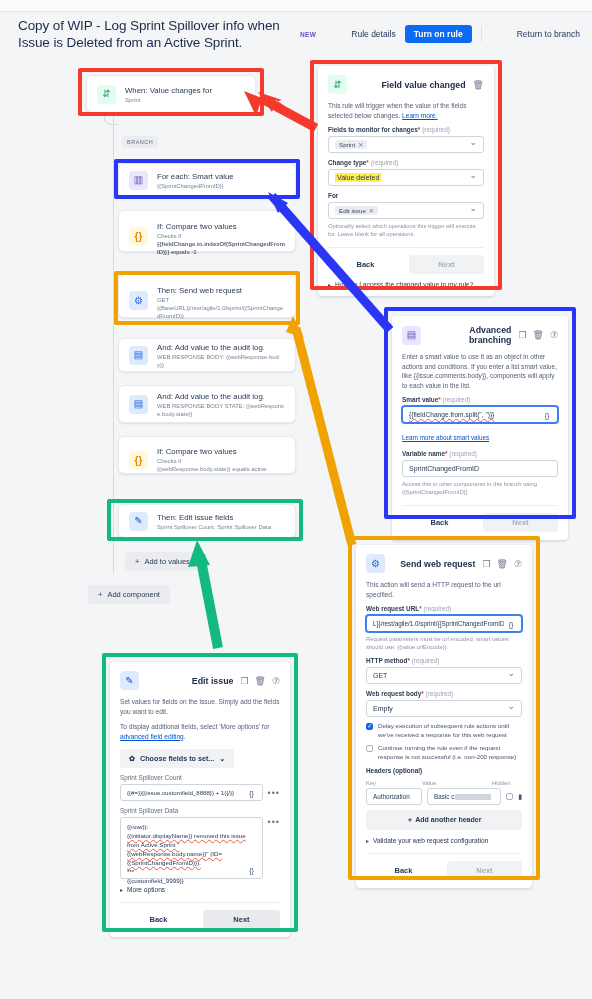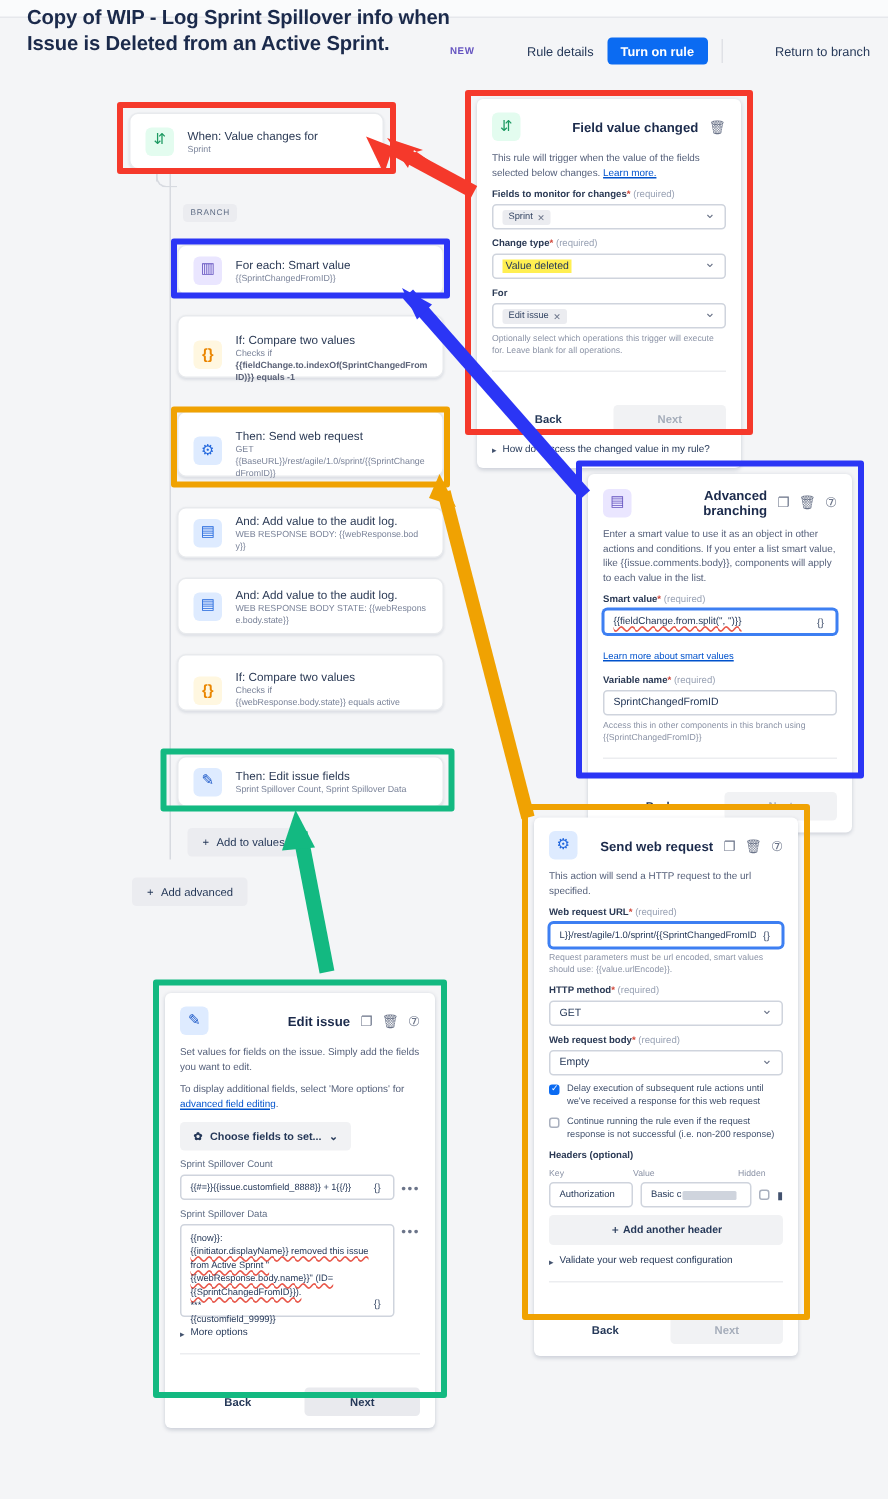--- a/index.html
+++ b/index.html
@@ -11,22 +11,22 @@
     overflow: hidden;
   }
   #root { position: relative; width: 592px; height: 999px; background: #f4f5f7; }
 
   
   .topbar {
     position: absolute; left: 0; top: 0; width: 592px; height: 12px;
     background: #fafbfc; border-bottom: 1px solid #e6e8ec;
   }
   .page-title {
-    position: absolute; left: 18px; top: 3px; width: 290px;
-    font-size: 13.5px; line-height: 17px; color: #1b2a4b; font-weight: 700;
+    position: absolute; left: 18px; top: 17px; width: 290px;
+    font-size: 13.5px; line-height: 17px; color: #1b2a4b; font-weight: 400;
     letter-spacing: -0.1px;
   }
   .hdr-actions {
     position: absolute; right: 12px; top: 25px;
     display: flex; align-items: center; gap: 9px;
   }
   .badge-new {
     font-size: 6.5px; font-weight: 700; color: #6554c0; letter-spacing: .4px;
   }
   .link-btn { font-size: 8.5px; color: #253858; padding-left: 26px; }
@@ -142,21 +142,20 @@
   .squig { text-decoration: underline; text-decoration-style: wavy;
            text-decoration-color: #e8574a; text-underline-offset: 1px; }
   .p-footer {
     display: flex; gap: 6px; margin-top: 9px; padding-top: 7px;
     border-top: 1px solid #ecedf0;
   }
   .btn-back, .btn-next {
     flex: 1; text-align: center; font-size: 7.5px; font-weight: 700;
     padding: 5px 0; border-radius: 3px; border: none;
     font-family: "Liberation Sans", sans-serif;
-    margin-top: 15px;
   }
   .btn-back { background: transparent; color: #253858; }
   .btn-next { background: #f1f2f4; color: #a5adba; }
   .btn-next.active { background: #e9eaee; color: #253858; }
   .expander { font-size: 6.6px; color: #253858; margin-top: 7px; display: flex; gap: 4px; }
   .expander .chev { color: #42526e; font-size: 6px; }
   .chk-row { display: flex; gap: 5px; margin-top: 5px; align-items: flex-start; }
   .chk {
     width: 7px; height: 7px; border: 1px solid #a9b0be; border-radius: 2px;
     flex: 0 0 7px; margin-top: 1px; background: #fff;
@@ -273,21 +272,21 @@
         <span class="card-s" style="display:block">Sprint Spillover Count, Sprint Spillover Data</span>
       </span>
     </div>
 
     <button class="pill-btn" style="left:125px; top:497px;">
       <span>+</span>
       <span>Add to values</span>
     </button>
     <button class="pill-btn" style="left:88px; top:530px;">
       <span>+</span>
-      <span>Add advanced</span>
+      <span>Add component</span>
     </button>
   </div>
 
   <div class="panel" style="left:318px; top:66px; width:176px;">
     <div class="p-head">
       <span class="card-ico ico-green">⇵</span>
       <span class="t">Field value changed</span>
       <span class="p-icons">
         <span>🗑</span>
       </span>

